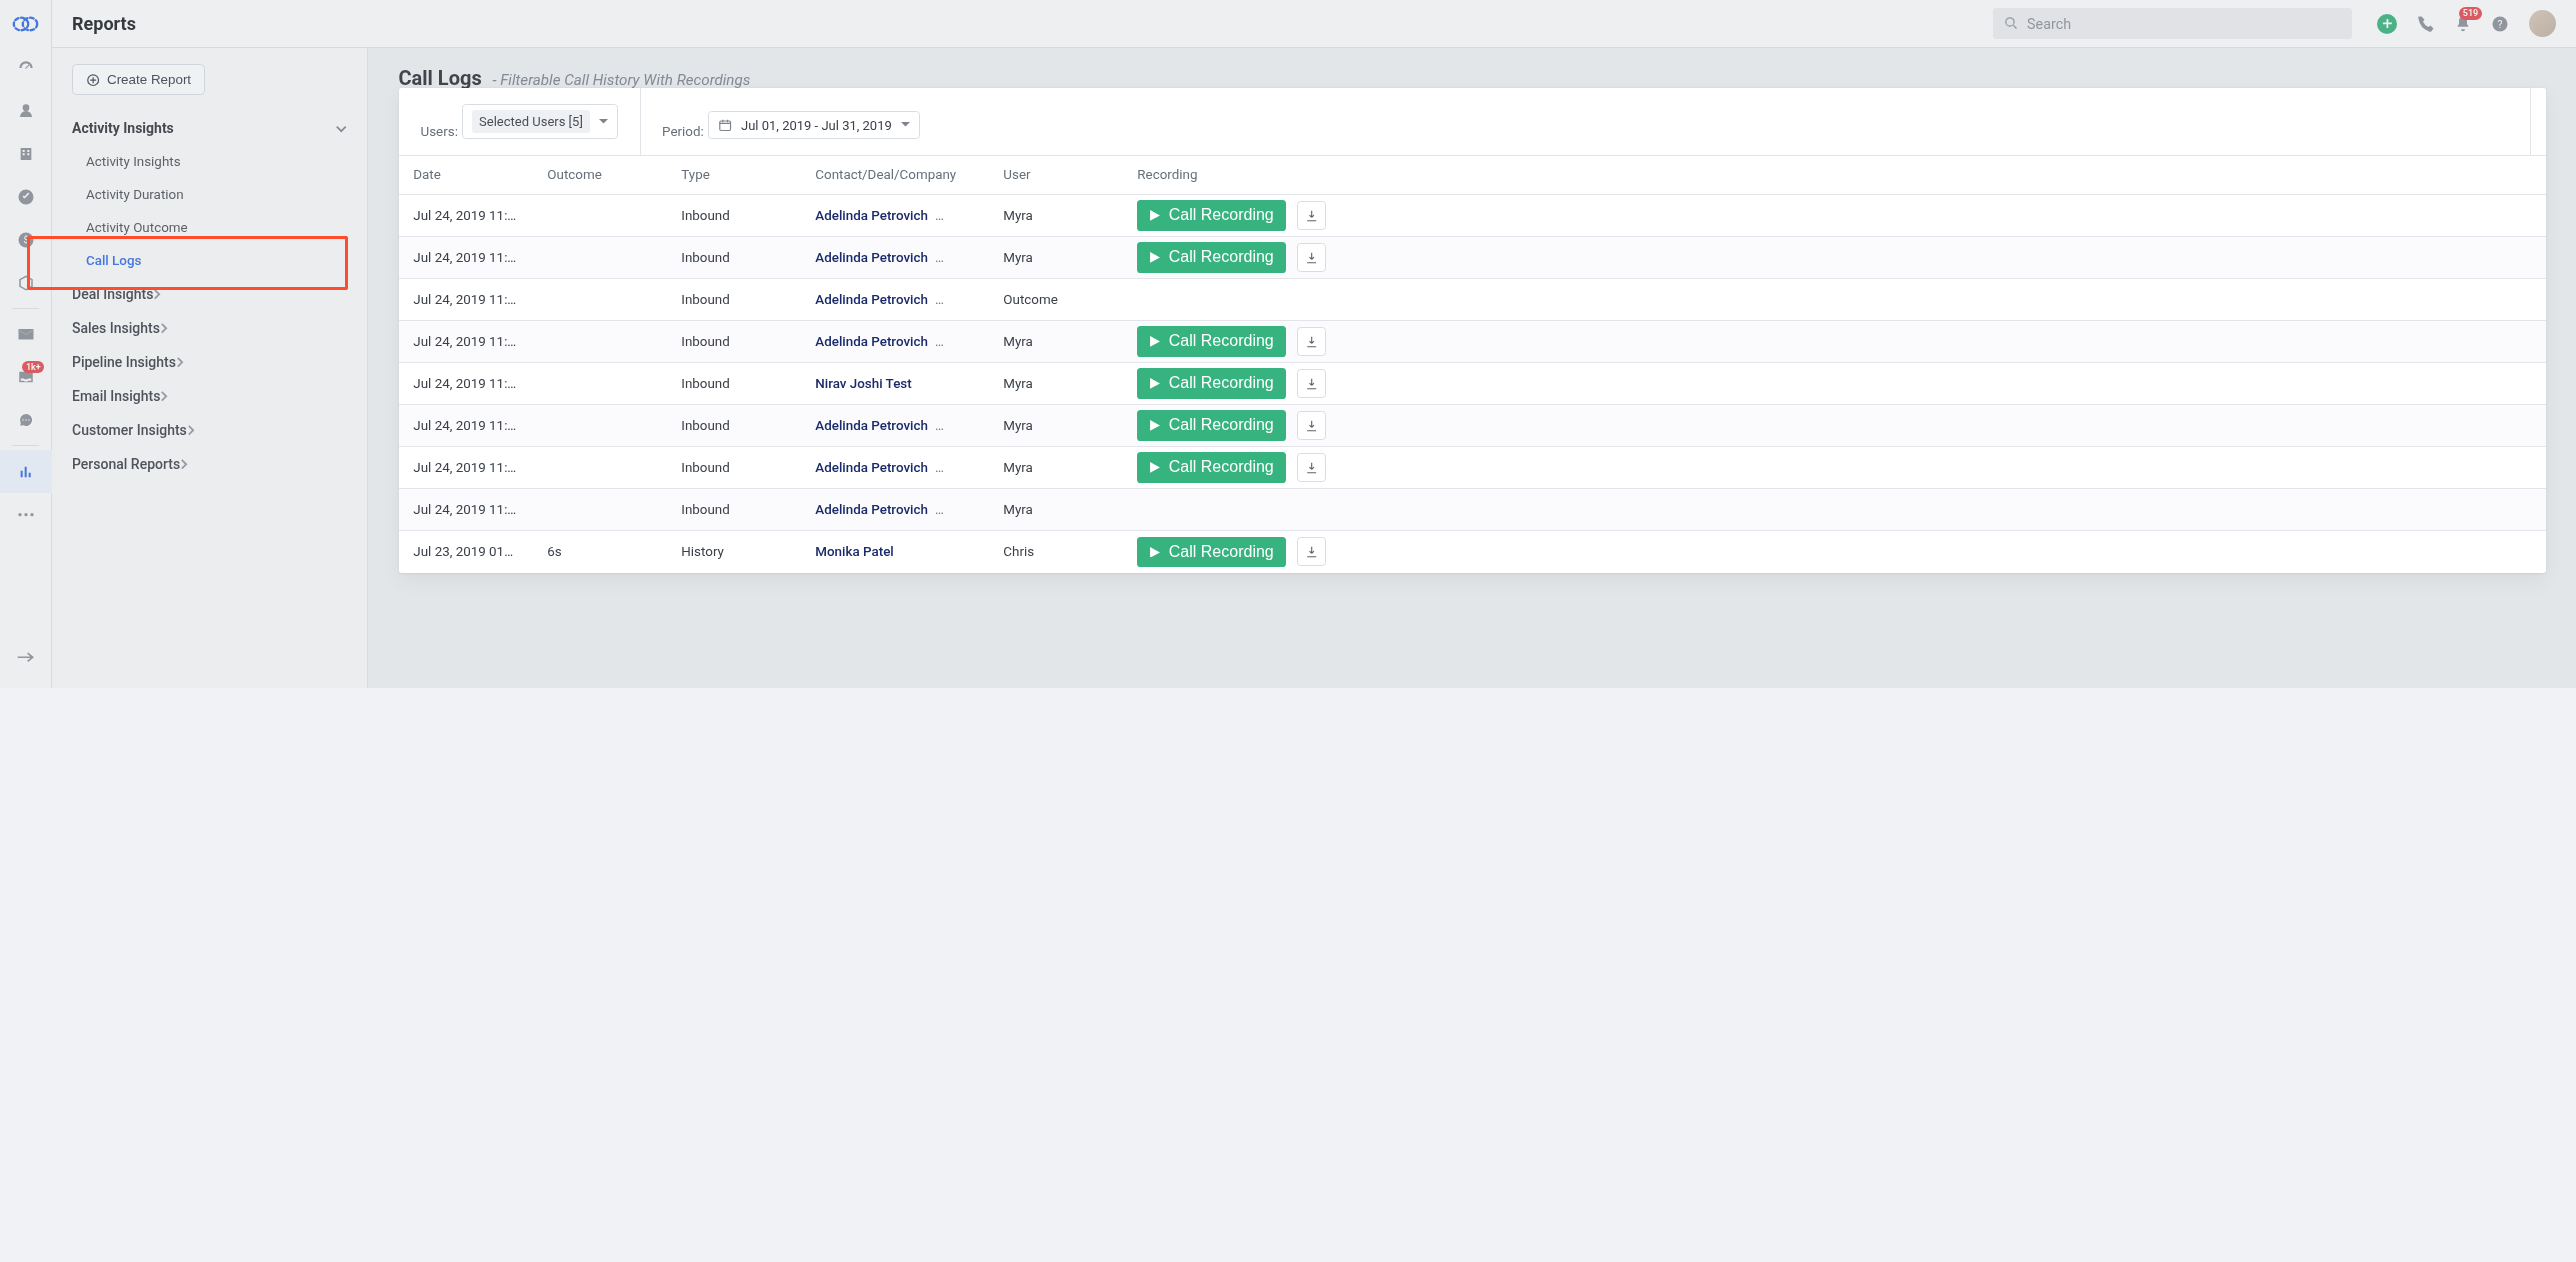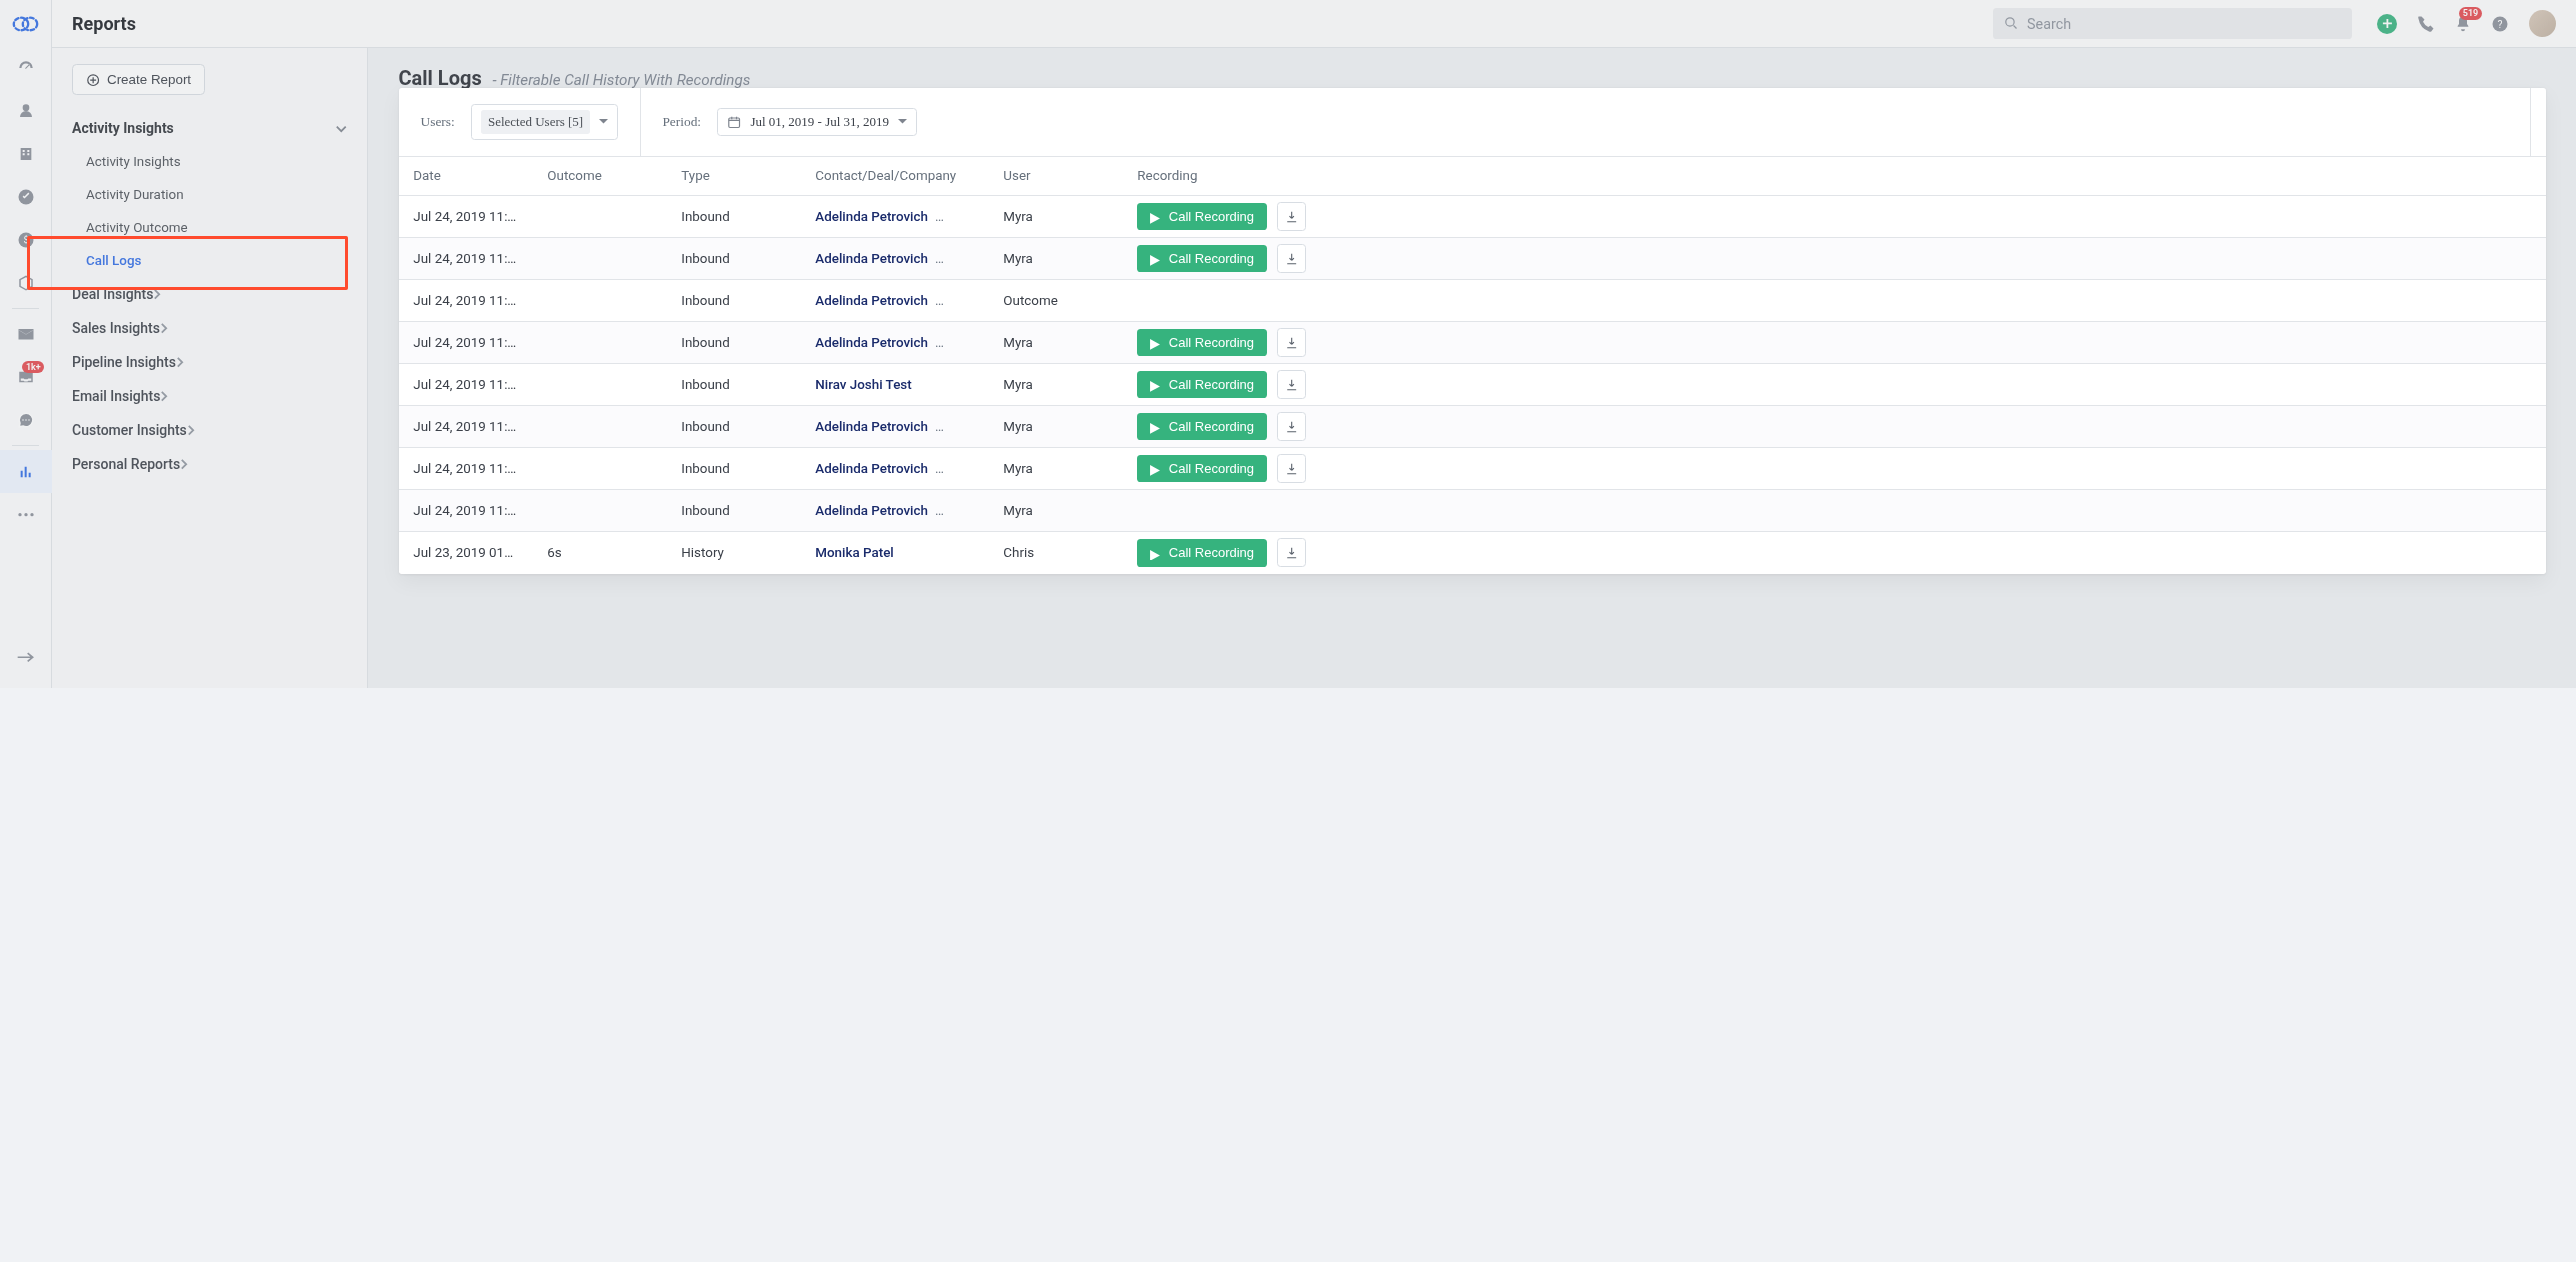--- a/index.html
+++ b/index.html
@@ -118,21 +118,21 @@
   }
   .card{
     background:#fff;border-radius:2.7px;
     box-shadow:0 0.9px 2.7px rgba(0,0,0,0.06),0 7.2px 21.5px rgba(0,0,0,0.05);
     overflow:hidden;
   }
   .filters{
     display:flex;align-items:stretch;padding:0;
     border-bottom:0.9px solid var(--border);
   }
-  .filter-block{display:flex;align-items:center;gap:16px;padding:16px 21.5px;font-family:Liberation Serif, serif;}
+  .filter-block{display:flex;align-items:flex-end;gap:4px;padding:16px 21.5px;}
   .filter-block + .filter-block{border-left:0.9px solid var(--border);}
   .filter-end{border-left:0.9px solid var(--border);flex:0 0 16px;}
   .flabel{color:#66707c;font-size:13.4px;}
   .pill{
     border:0.9px solid var(--border2);border-radius:3.6px;background:#fff;
     display:flex;align-items:center;padding:5.4px 9px;gap:9px;color:#3b4049;font-size:13px;cursor:pointer;
   }
   .pill .chip{background:#eef0f3;border-radius:2.7px;padding:3.6px 7.2px;color:#4b5057;}
   .pill .caret{color:#7e848e;}
   .pill .cal{color:#7e848e;display:flex;}
@@ -147,21 +147,21 @@
   .trow{height:42px;border-bottom:0.9px solid var(--border);font-size:13.4px;color:#3b4049;}
   .trow:nth-child(even){background:#fbfbfd;}
   .trow:last-child{border-bottom:none;}
   .cell{white-space:nowrap;overflow:hidden;text-overflow:ellipsis;padding-right:9px;}
   .contact-cell{display:flex;align-items:center;gap:7.2px;min-width:0;}
   .contact-cell .nm{color:var(--link);font-weight:500;white-space:nowrap;overflow:hidden;text-overflow:ellipsis;}
   .contact-cell .more{color:#6e7885;flex:0 0 auto;}
   .reccell{display:flex;align-items:center;gap:10.8px;}
   .recbtn{
     background:var(--green);color:#fff;border:none;border-radius:3.6px;
-    display:inline-flex;align-items:flex-end;gap:9px;padding:6.3px 12.5px;font-size:13px;font-weight:500;cursor:pointer;
+    display:inline-flex;align-items:center;gap:9px;padding:6.3px 12.5px;font-size:16px;font-weight:500;cursor:pointer;
   }
   .dlbtn{
     width:29px;height:29px;border:0.9px solid var(--border2);border-radius:3.6px;background:#fff;
     display:inline-flex;align-items:center;justify-content:center;color:#5a616b;cursor:pointer;
   }
   svg{display:block;}
 </style>
 </head>
 <body>
 

